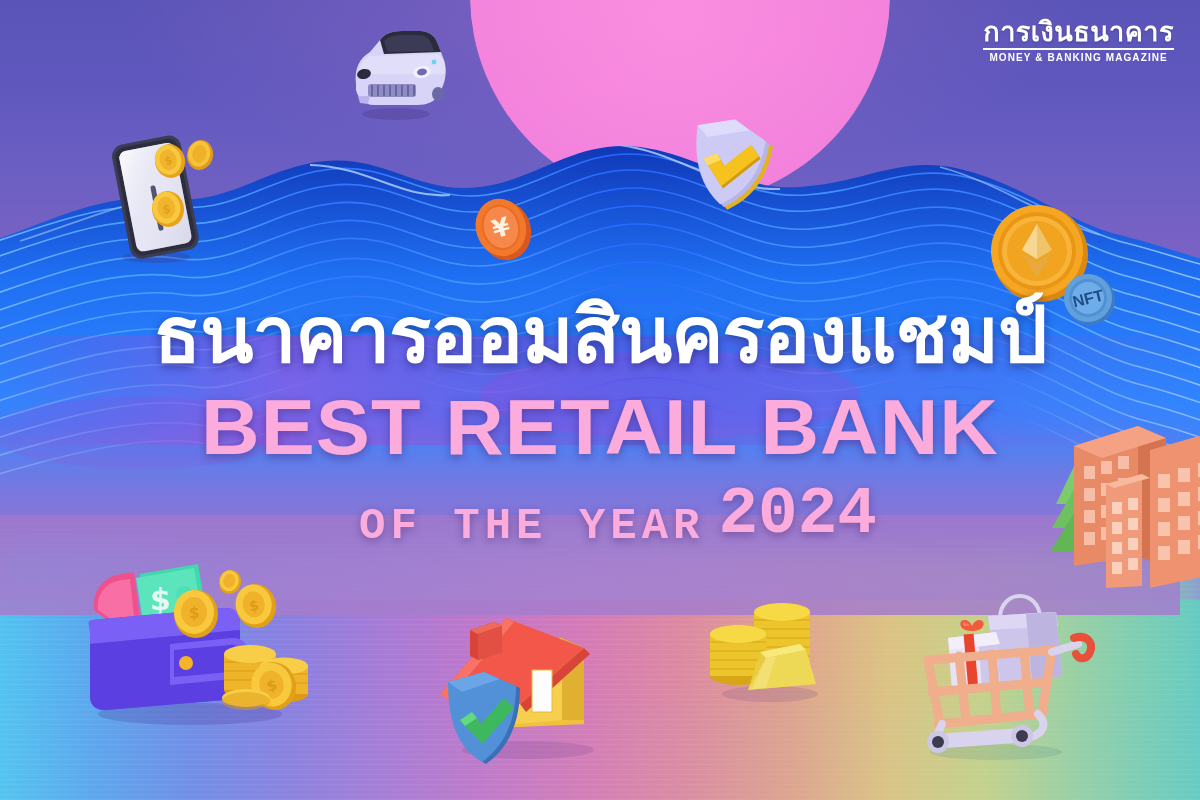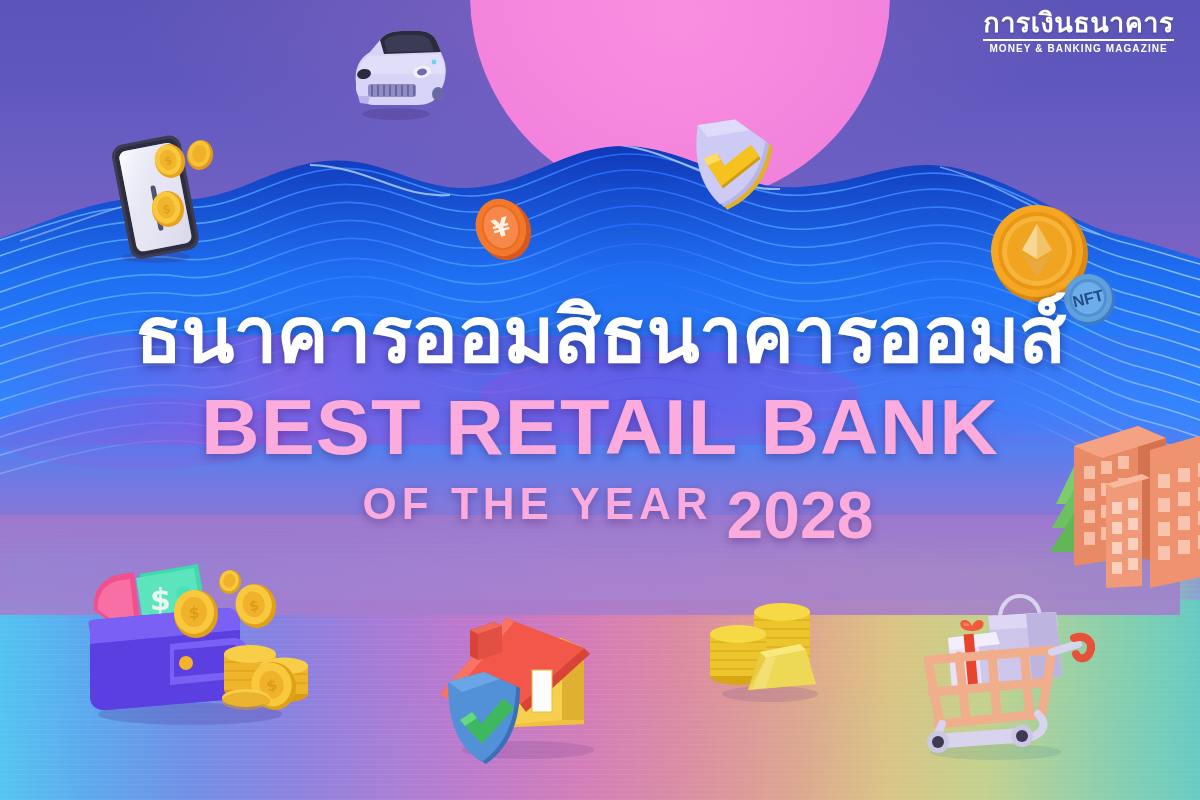--- a/index.html
+++ b/index.html
@@ -63,21 +63,21 @@
   
   .terrain { position:absolute; left:-20px; top:95px; width:1240px; height:420px; }
   .terrain svg { display:block; width:100%; height:100%; }
   .terrain-fade{
     position:absolute; left:0; top:330px; width:1200px; height:190px;
     background:linear-gradient(180deg, rgba(140,110,200,0) 0%, rgba(150,115,205,.55) 45%, rgba(165,125,205,.88) 100%);
     pointer-events:none;
   }
 
   
-  .logo { position:absolute; right:26px; top:9px; text-align:center; }
+  .logo { position:absolute; right:26px; top:18px; text-align:center; }
   .logo-thai{
     font-family:"DejaVu Sans", sans-serif;
     font-size:27px; font-weight:bold; color:#ffffff; letter-spacing:.5px;
     line-height:1.05; text-shadow:0 1px 2px rgba(0,0,0,.25);
   }
   .logo-rule{ height:2px; background:#ffffff; margin:2px 0 3px; }
   .logo-sub{
     font-size:10px; font-weight:bold; color:#ffffff;
     letter-spacing:1.1px; line-height:1;
   }
@@ -92,23 +92,23 @@
   }
   .h-en{
     font-family:"Liberation Sans", sans-serif;
     font-size:78px; font-weight:bold; color:#fbabdc;
     letter-spacing:1px; line-height:1; margin-top:14px;
     transform:scaleX(1.04); transform-origin:center;
     text-shadow:0 3px 9px rgba(60,20,90,.40);
   }
   .h-year{
     margin-top:16px; line-height:1;
-    font-family:Liberation Sans, sans-serif; color:#fbabdc;
+    font-family:Liberation Mono, monospace; color:#fbabdc;
     text-shadow:0 3px 8px rgba(60,20,90,.38);
-    display:flex; align-items:flex-start; justify-content:center; gap:14px;padding-left:36px;
+    display:flex; align-items:flex-end; justify-content:center; gap:14px;padding-left:36px;
   }
   .h-year .small{ font-size:44px; font-weight:bold; letter-spacing:5px; }
   .h-year .big{ font-size:66px; font-weight:bold; letter-spacing:0px; }
 
   
   .obj { position:absolute; }
   .obj svg { display:block; overflow:visible; }
 </style>
 </head>
 <body>
@@ -553,21 +553,21 @@
     </svg>
   </div>
 
   <div class="logo">
     <div class="logo-thai">การเงินธนาคาร</div>
     <div class="logo-rule"></div>
     <div class="logo-sub">MONEY &amp; BANKING MAGAZINE</div>
   </div>
 
   <div class="headline">
-    <div class="h-thai">ธนาคารออมสิธนาคารออมส์</div>
+    <div class="h-thai">ธนาคารออมสินครองแชมป์</div>
     <div class="h-en">BEST RETAIL BANK</div>
     <div class="h-year">
       <span class="small">OF THE YEAR</span>
-      <span class="big">2028</span>
+      <span class="big">2024</span>
     </div>
   </div>
 
 </div>
 
 </body></html>

